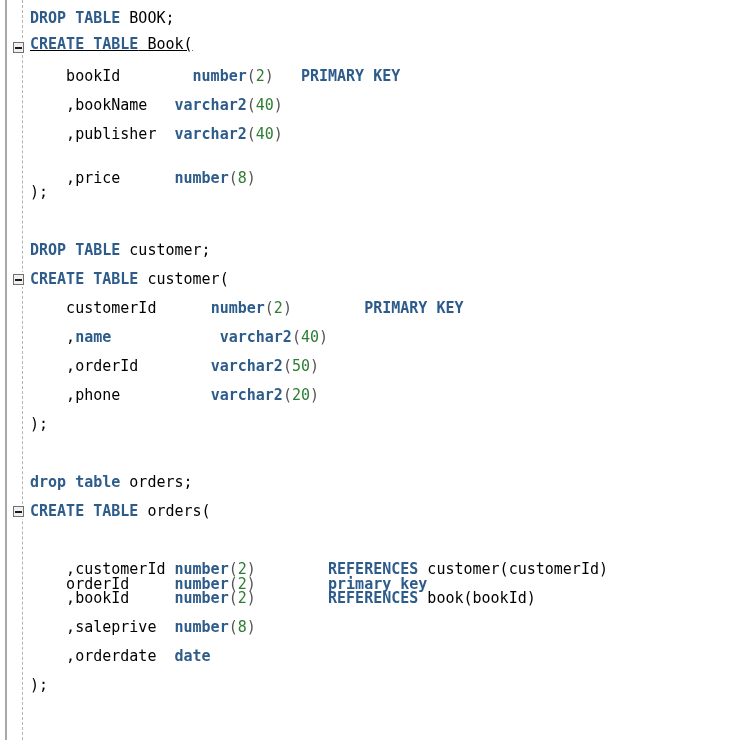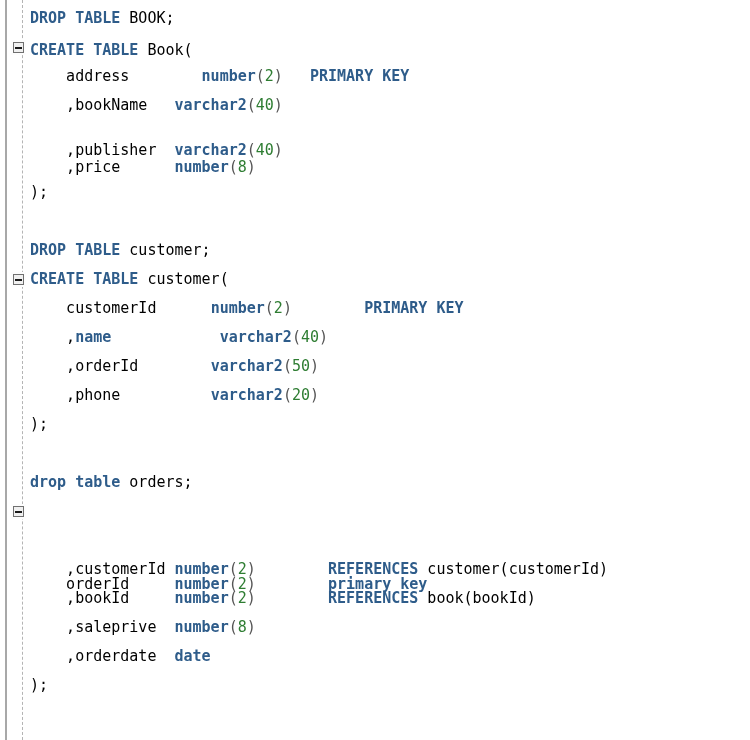--- a/index.html
+++ b/index.html
@@ -105,36 +105,37 @@
   }
 </style>
 </head>
 <body>
 
 <div id="editor">
   <div class="gutter-line"></div>
   <div class="indent-guide"></div>
   <div class="code-area" id="code-area">
       <div class="line" style="top: 4px;"><span class="kw">DROP TABLE</span><span class="id"> BOOK;</span></div>
-      <div class="line" style="top: 36px;"><span class="kw">CREATE TABLE</span><span class="id"> Book(</span></div>
-      <div class="line" style="top: 62px;"><span class="id">    address        </span><span class="kw">number</span><span class="punc">(</span><span class="num">2</span><span class="punc">)</span><span class="id">   </span><span class="kw">PRIMARY KEY</span></div>
+      <div class="line" style="top: 30px; text-decoration: underline;"><span class="kw">CREATE TABLE</span><span class="id"> Book(</span></div>
+      <div class="line" style="top: 62px;"><span class="id">    bookId        </span><span class="kw">number</span><span class="punc">(</span><span class="num">2</span><span class="punc">)</span><span class="id">   </span><span class="kw">PRIMARY KEY</span></div>
       <div class="line" style="top: 91px; text-align: right;"><span class="id">    ,bookName   </span><span class="kw">varchar2</span><span class="punc">(</span><span class="num">40</span><span class="punc">)</span></div>
-      <div class="line" style="top: 136px;"><span class="id">    ,publisher  </span><span class="kw">varchar2</span><span class="punc">(</span><span class="num">40</span><span class="punc">)</span></div>
-      <div class="line" style="top: 153px; text-align: center;"><span class="id">    ,price      </span><span class="kw">number</span><span class="punc">(</span><span class="num">8</span><span class="punc">)</span></div>
+      <div class="line" style="top: 120px;"><span class="id">    ,publisher  </span><span class="kw">varchar2</span><span class="punc">(</span><span class="num">40</span><span class="punc">)</span></div>
+      <div class="line" style="top: 164px; text-align: center;"><span class="id">    ,price      </span><span class="kw">number</span><span class="punc">(</span><span class="num">8</span><span class="punc">)</span></div>
       <div class="line" style="top: 178px;"><span class="id">);</span></div>
       <div class="line" style="top: 207px;"></div>
       <div class="line" style="top: 236px; text-align: center;"><span class="kw">DROP TABLE</span><span class="id"> customer;</span></div>
       <div class="line" style="top: 265px;"><span class="kw">CREATE TABLE</span><span class="id"> customer(</span></div>
       <div class="line" style="top: 294px;"><span class="id">    customerId      </span><span class="kw">number</span><span class="punc">(</span><span class="num">2</span><span class="punc">)</span><span class="id">        </span><span class="kw">PRIMARY KEY</span></div>
       <div class="line" style="top: 323px;"><span class="id">    ,</span><span class="kw">name</span><span class="id">            </span><span class="kw">varchar2</span><span class="punc">(</span><span class="num">40</span><span class="punc">)</span></div>
       <div class="line" style="top: 352px;"><span class="id">    ,orderId        </span><span class="kw">varchar2</span><span class="punc">(</span><span class="num">50</span><span class="punc">)</span></div>
       <div class="line" style="top: 381px;"><span class="id">    ,phone          </span><span class="kw">varchar2</span><span class="punc">(</span><span class="num">20</span><span class="punc">)</span></div>
       <div class="line" style="top: 410px;"><span class="id">);</span></div>
       <div class="line" style="top: 439px;"></div>
       <div class="line" style="top: 468px;"><span class="kw">drop table</span><span class="id"> orders;</span></div>
+      <div class="line" style="top: 497px;"><span class="kw">CREATE TABLE</span><span class="id"> orders(</span></div>
       <div class="line" style="top: 526px; margin-top: 44px;"><span class="id">    orderId     </span><span class="kw">number</span><span class="punc">(</span><span class="num">2</span><span class="punc">)</span><span class="id">        </span><span class="kw">primary key</span></div>
       <div class="line" style="top: 555px;"><span class="id">    ,customerId </span><span class="kw">number</span><span class="punc">(</span><span class="num">2</span><span class="punc">)</span><span class="id">        </span><span class="kw">REFERENCES</span><span class="id"> customer(customerId)</span></div>
       <div class="line" style="top: 584px;"><span class="id">    ,bookId     </span><span class="kw">number</span><span class="punc">(</span><span class="num">2</span><span class="punc">)</span><span class="id">        </span><span class="kw">REFERENCES</span><span class="id"> book(bookId)</span></div>
       <div class="line" style="top: 613px;"><span class="id">    ,saleprive  </span><span class="kw">number</span><span class="punc">(</span><span class="num">8</span><span class="punc">)</span></div>
       <div class="line" style="top: 642px;"><span class="id">    ,orderdate  </span><span class="kw">date</span></div>
       <div class="line" style="top: 671px;"><span class="id">);</span></div>
       <div class="fold-outer" style="top: 40px;"></div>
       <div class="fold" style="top: 42px;"></div>
       <div class="fold-outer" style="top: 272px;"></div>
       <div class="fold" style="top: 274px;"></div>

